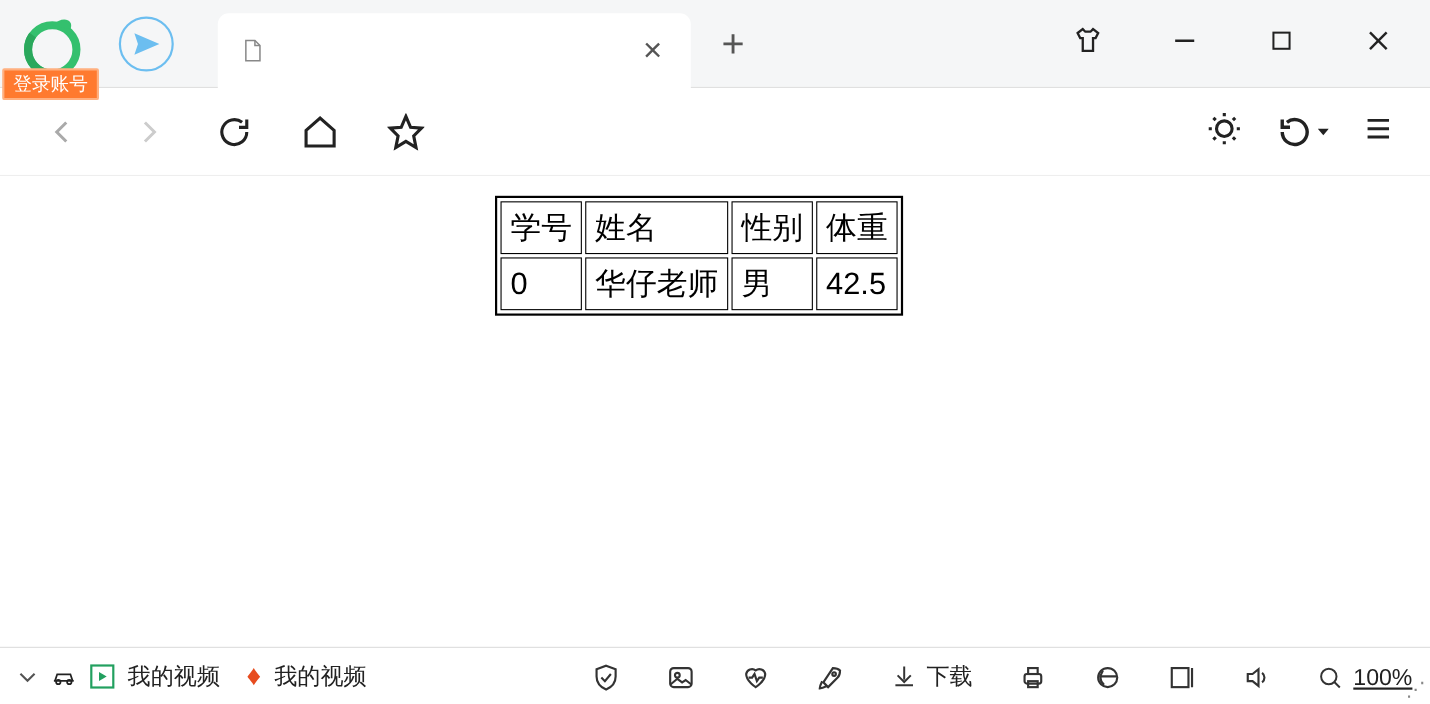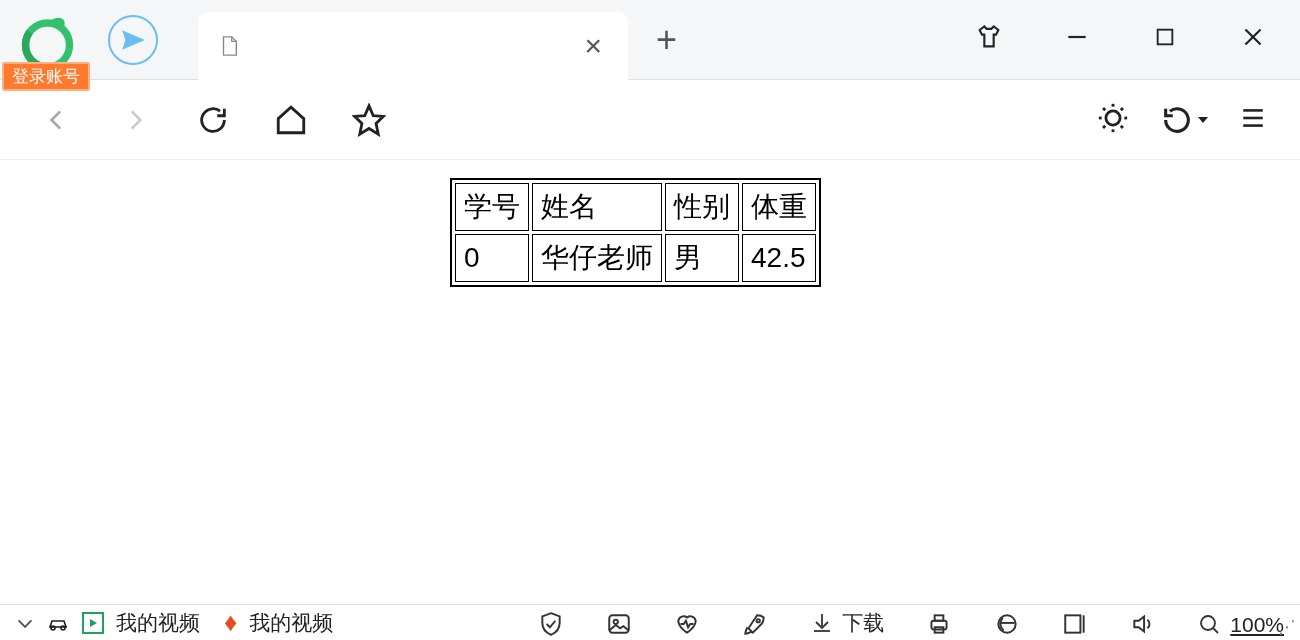--- a/index.html
+++ b/index.html
@@ -162,21 +162,21 @@
       padding: 4px 8px;
       text-align: left;
       font-weight: normal;
     }
 
     .statusbar {
       position: absolute;
       bottom: 0;
       left: 0;
       right: 0;
-      height: 36px;
+      height: 52px;
       border-top: 1px solid #ddd;
       display: flex;
       align-items: center;
       padding: 15px 16px;
       font-size: 22px;
       color: #222;
       gap: 10px;
     }
     .sb-group { display: flex; align-items: center; gap: 12px; }
     .sb-text { font-size: 21px; }

